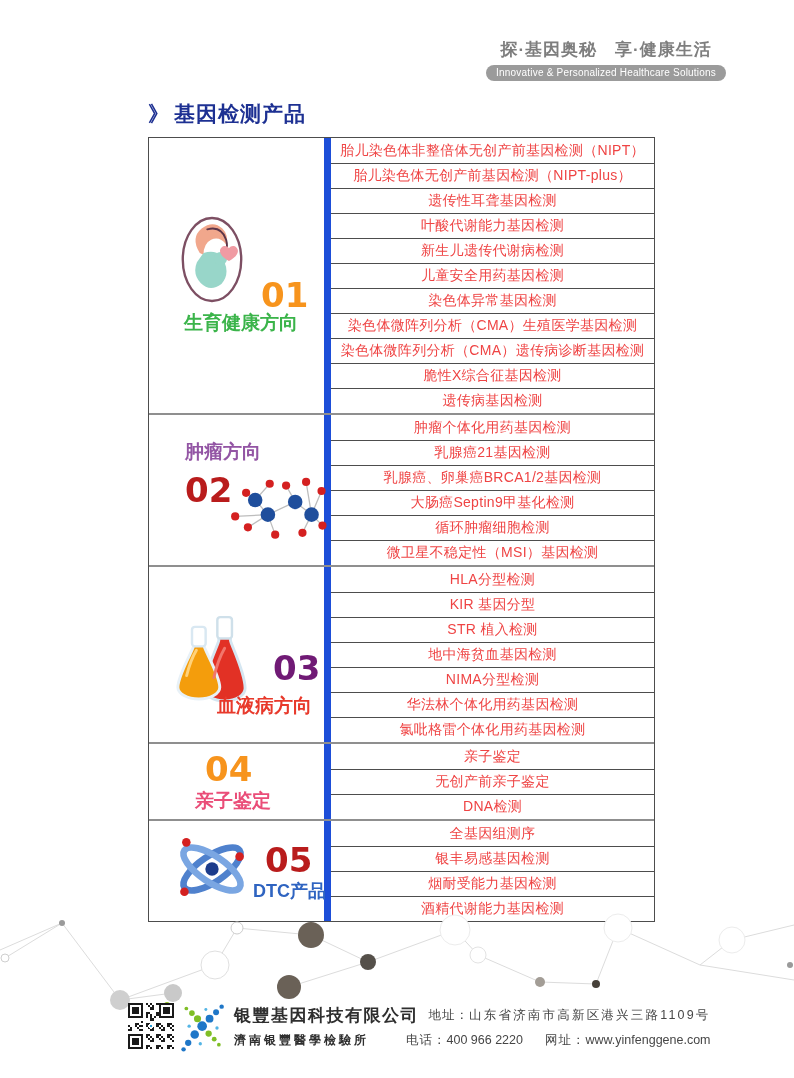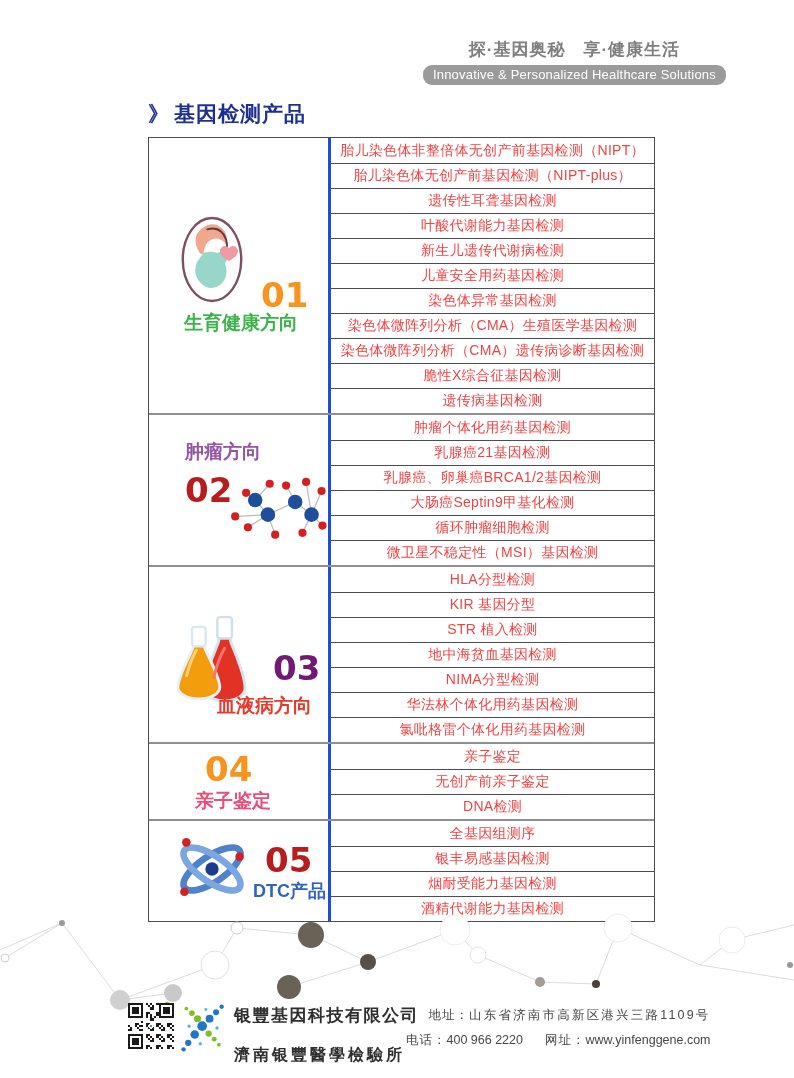--- a/index.html
+++ b/index.html
@@ -3,33 +3,33 @@
 <meta charset="utf-8">
 <style>
   html,body{margin:0;padding:0;background:#fff;}
   .page{position:relative;width:794px;height:1078px;background:#fff;overflow:hidden;
         font-family:"Liberation Sans","DejaVu Sans",sans-serif;}
 
   
   .hdr{position:absolute;top:38px;right:68px;text-align:center;}
   .slogan{font-size:17px;font-weight:700;color:#7e7e7e;letter-spacing:1px;}
   .tagline{display:inline-block;margin-top:4px;background:#9b9b9b;color:#fff;
-           border-radius:9px;font-size:13px;padding:2px 10px 3px;letter-spacing:.2px;}
+           border-radius:9px;font-size:10px;padding:2px 10px 3px;letter-spacing:.2px;}
 
   
   .ptitle{position:absolute;left:148px;top:100px;font-size:21px;font-weight:800;
           color:#1d3092;letter-spacing:1px;}
   .ptitle .chev{margin-right:4px;}
 
   
   .gene-table{position:absolute;left:148px;top:137px;width:507px;
               border:1px solid #4d4d4d;box-sizing:border-box;}
   .tsection{display:flex;}
   .tsection + .tsection{border-top:2px solid #8f8f8f;}
-  .left-cell{width:182px;min-width:182px;border-right:3px solid #1d4ed8;
+  .left-cell{width:182px;min-width:182px;border-right:7px solid #1d4ed8;
              box-sizing:border-box;position:relative;}
   .right-col{flex:1;display:flex;flex-direction:column;}
   .trow{height:25px;box-sizing:border-box;display:flex;align-items:center;
         justify-content:center;font-size:14px;color:#ef4444;letter-spacing:.3px;}
   .trow + .trow{border-top:1px solid #4d4d4d;}
 
   .catnum{position:absolute;font-size:34px;font-weight:800;line-height:1;
           font-family:"DejaVu Sans",sans-serif;}
   .catlabel{position:absolute;font-size:19px;font-weight:700;white-space:nowrap;}
 
@@ -51,21 +51,21 @@
 
   
   .network{position:absolute;left:0;top:905px;width:794px;height:115px;}
 
   
   .qr{position:absolute;left:128px;top:1003px;width:46px;height:46px;}
   .flogo{position:absolute;left:178px;top:998px;width:52px;height:60px;}
   .company{position:absolute;left:234px;top:1004px;color:#2e2e2e;
            font-family:"Liberation Serif","DejaVu Serif",serif;font-weight:700;}
   .company .l1{font-size:17px;letter-spacing:1.5px;}
-  .company .l2{font-size:16px;letter-spacing:3px;margin-top:18px;}
+  .company .l2{font-size:12px;letter-spacing:3px;margin-top:5px;}
   .contact{position:absolute;left:406px;top:1007px;font-size:12.5px;color:#464646;}
   .contact .row{margin-bottom:8px;white-space:nowrap;}
   .contact .addr{letter-spacing:2.2px;text-align:right;}
   .contact .lbl{letter-spacing:1px;}
   .contact .phone{margin-right:22px;}
 </style>
 </head>
 <body>
 
 <div class="page">

